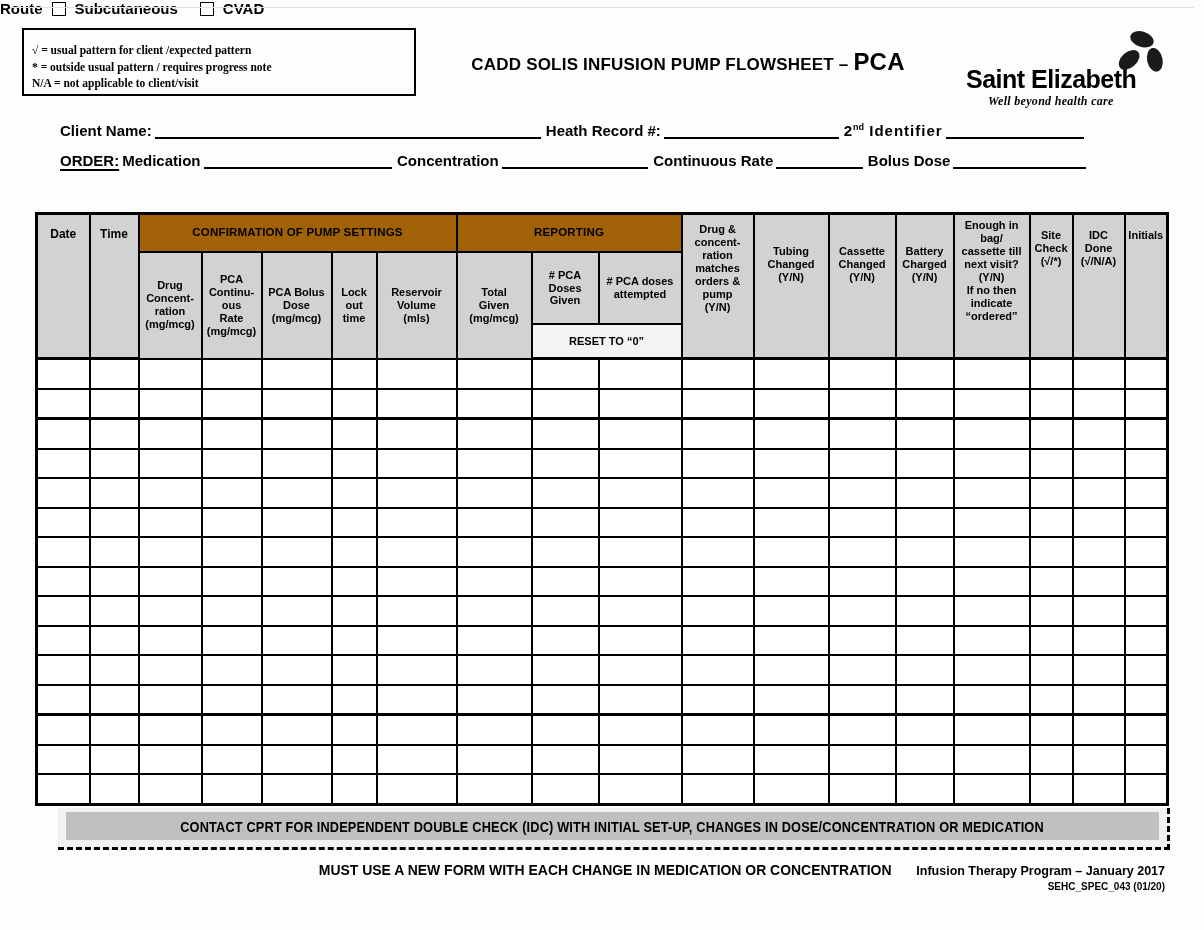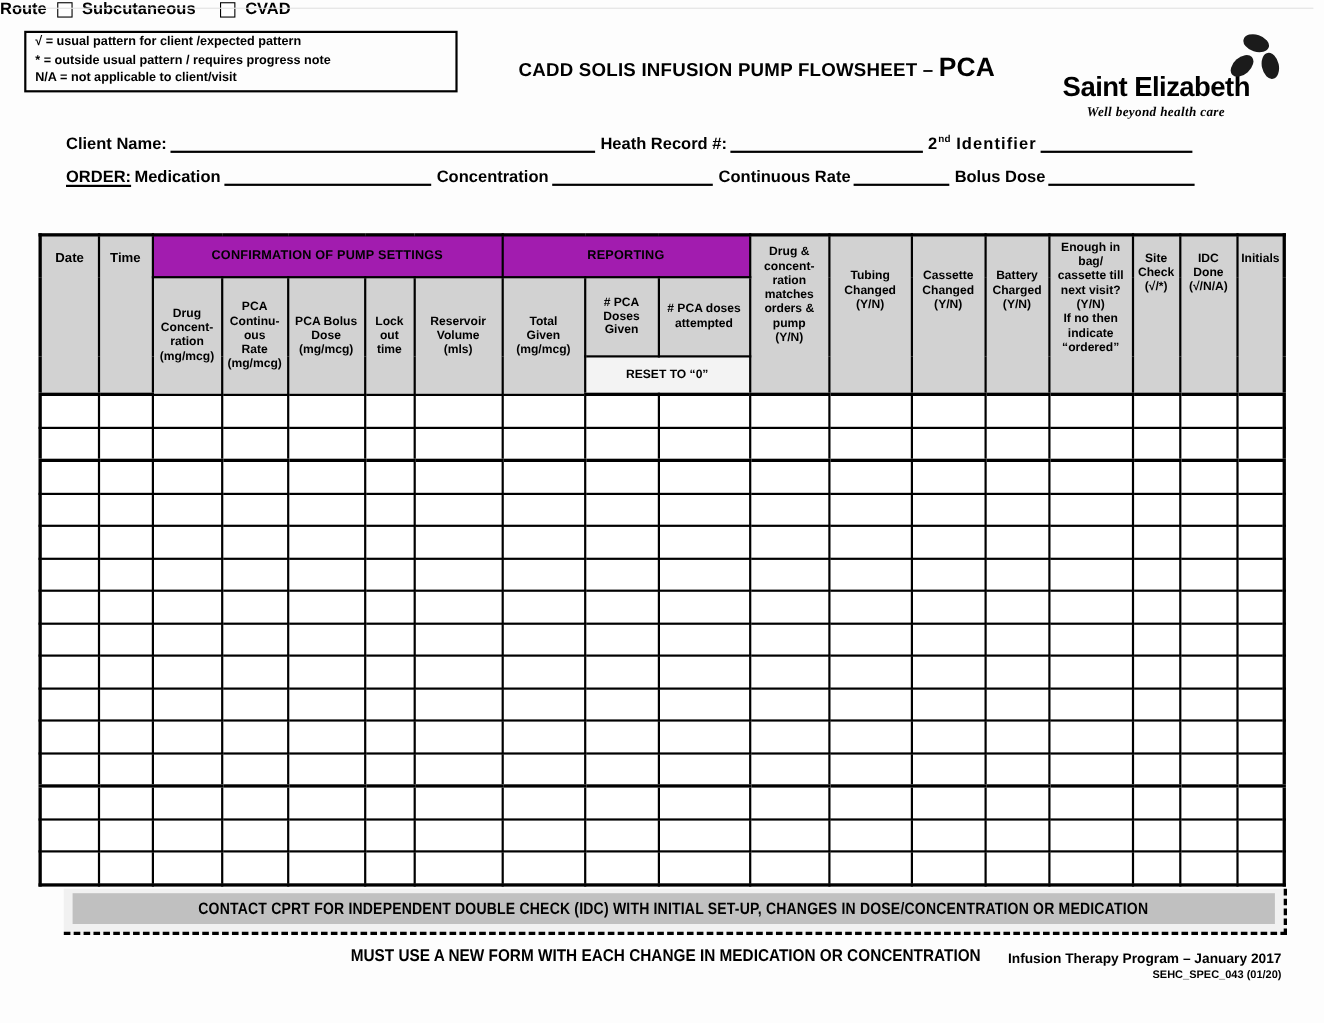--- a/index.html
+++ b/index.html
@@ -5,22 +5,22 @@
   html,body{margin:0;padding:0;background:#fff;}
   .page{
     position:relative;width:1204px;height:930px;background:#fdfdfd;
     font-family:"Liberation Sans",sans-serif;color:#000;overflow:hidden;
   }
   .top-rule{position:absolute;top:7px;left:10px;width:1184px;border-top:1px solid #e2e2e2;}
 
   
   .legend-box{
     position:absolute;left:22px;top:28px;width:382px;height:52px;
-    border:2px solid #000;padding:0 0 0 8px;box-sizing:content-box;
-    font-size:11.5px;font-weight:bold;line-height:1.45;
+    border:2px solid #000;padding:12px 0 0 8px;box-sizing:content-box;
+    font-size:11.5px;font-weight:bold;line-height:1.45;font-family:Liberation Serif, serif;
   }
   .title{
     position:absolute;left:408px;top:48px;width:560px;text-align:center;
     font-size:17px;font-weight:bold;letter-spacing:.2px;white-space:nowrap;
   }
   .title .title-pca{font-size:24px;}
   .logo{position:absolute;right:28px;top:29px;width:210px;text-align:left;}
   .logo-icon{position:absolute;right:8px;top:0;}
   .logo-word{margin-top:36px;font-size:25px;font-weight:bold;letter-spacing:-0.5px;}
   .logo-tag{
@@ -48,21 +48,21 @@
   
   table.flowsheet{
     position:absolute;left:35px;top:212px;width:1131px;
     border-collapse:collapse;table-layout:fixed;border:3px solid #000;
   }
   .flowsheet th,.flowsheet td{border:2px solid #000;}
   .flowsheet thead th{
     background:#d2d2d2;font-weight:bold;font-size:11px;line-height:1.18;
     text-align:center;white-space:pre-line;padding:1px 1px;vertical-align:middle;
   }
-  .flowsheet thead th.band{background:#a21caf;font-size:11.5px;letter-spacing:.2px;}
+  .flowsheet thead th.band{background:#a16207;font-size:11.5px;letter-spacing:.2px;}
   .flowsheet thead th.reset{background:#f3f3f3;font-size:11px;}
   .flowsheet thead tr.r1 th{height:34px;}
   .flowsheet thead tr.r2 th{height:68px;}
   .flowsheet thead tr.r3 th{height:30px;}
   .flowsheet thead tr:last-child th,
   .flowsheet thead th[rowspan="3"]{border-bottom:3px solid #000;}
   .va-top{vertical-align:top !important;}
   .pt4{padding-top:4px !important;}
   .pt8{padding-top:8px !important;}
   .pt12{padding-top:12px !important;}

